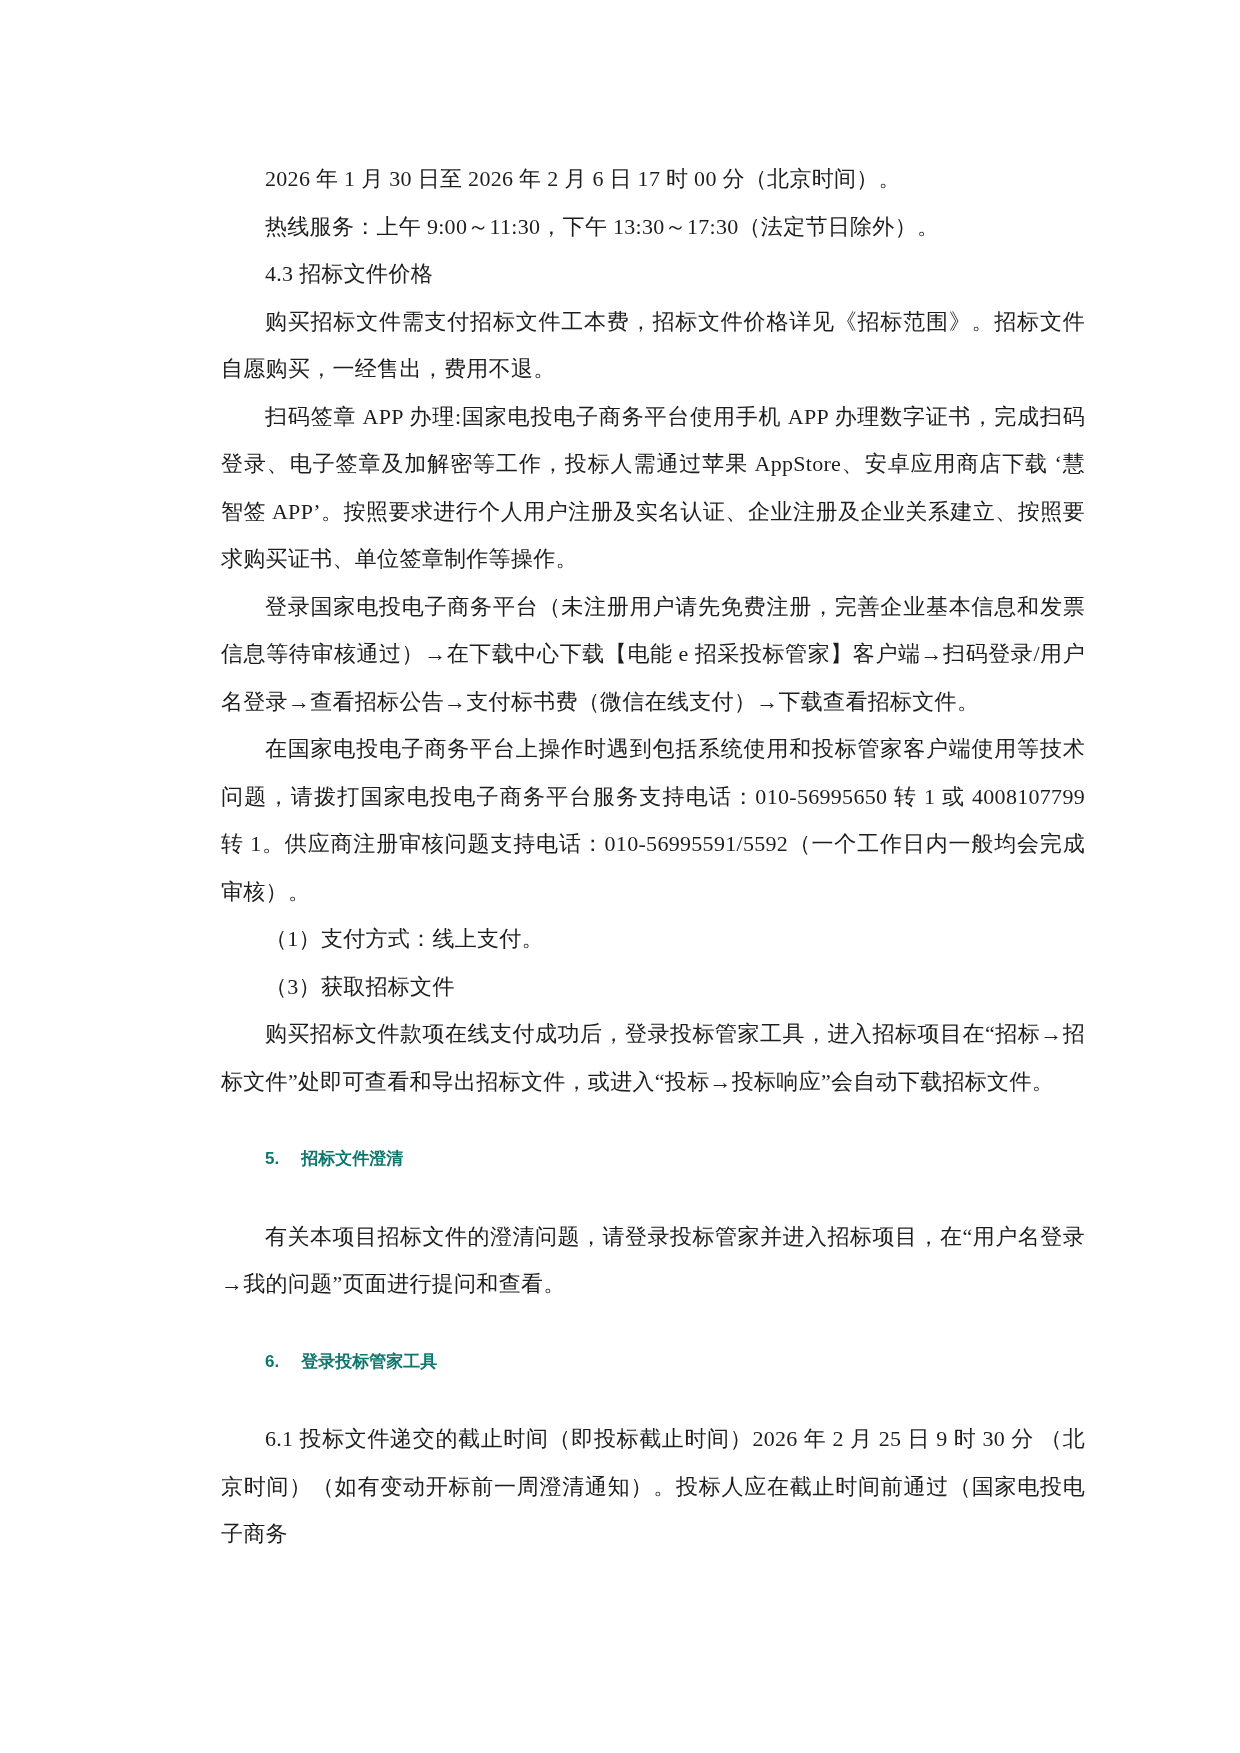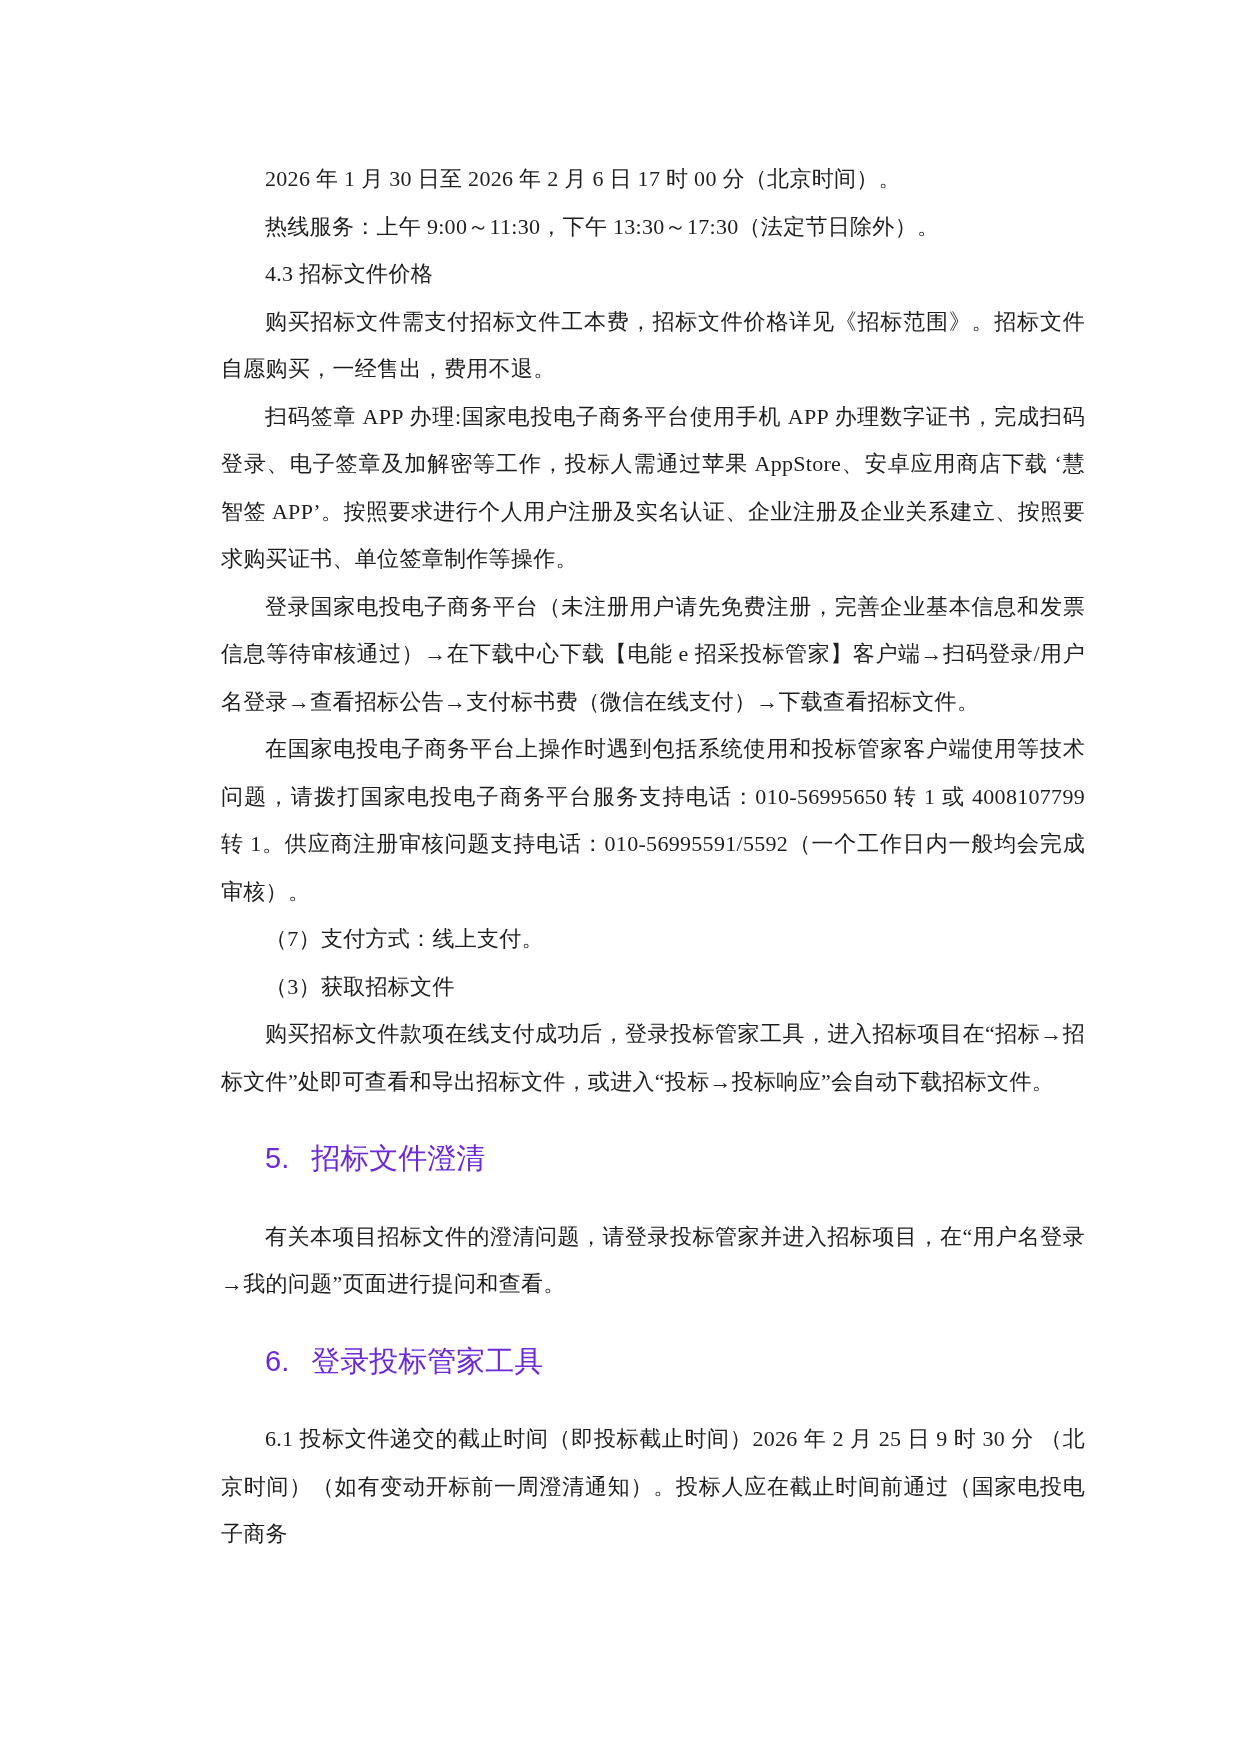--- a/index.html
+++ b/index.html
@@ -27,43 +27,43 @@
     font-size: 22px;
     line-height: 47.5px;
     color: #1d1d1d;
     text-align: justify;
     text-indent: 44px;
     letter-spacing: 0.3px;
   }
   .heading {
     margin: 30px 0;
     font-family: "Liberation Sans", "DejaVu Sans", sans-serif;
-    font-weight: normal;
-    font-size: 29px;
+    font-weight: bold;
+    font-size: 17px;
     line-height: 47.5px;
-    color: #6d28d9;
+    color: #0f766e;
     text-indent: 44px;
   }
   .h-num {
     margin-right: 22px;
   }
 </style>
 </head>
 <body>
 
 <div class="page">
   <div class="doc" id="doc">
       <p class="para">2026 年 1 月 30 日至 2026 年 2 月 6 日 17 时 00 分（北京时间）。</p>
       <p class="para">热线服务：上午 9:00～11:30，下午 13:30～17:30（法定节日除外）。</p>
       <p class="para">4.3 招标文件价格</p>
       <p class="para">购买招标文件需支付招标文件工本费，招标文件价格详见《招标范围》。招标文件自愿购买，一经售出，费用不退。</p>
       <p class="para">扫码签章 APP 办理:国家电投电子商务平台使用手机 APP 办理数字证书，完成扫码登录、电子签章及加解密等工作，投标人需通过苹果 AppStore、安卓应用商店下载 ‘慧智签 APP’。按照要求进行个人用户注册及实名认证、企业注册及企业关系建立、按照要求购买证书、单位签章制作等操作。</p>
       <p class="para">登录国家电投电子商务平台（未注册用户请先免费注册，完善企业基本信息和发票信息等待审核通过）→在下载中心下载【电能 e 招采投标管家】客户端→扫码登录/用户名登录→查看招标公告→支付标书费（微信在线支付）→下载查看招标文件。</p>
       <p class="para">在国家电投电子商务平台上操作时遇到包括系统使用和投标管家客户端使用等技术问题，请拨打国家电投电子商务平台服务支持电话：010-56995650 转 1 或 4008107799 转 1。供应商注册审核问题支持电话：010-56995591/5592（一个工作日内一般均会完成审核）。</p>
-      <p class="para">（7）支付方式：线上支付。</p>
+      <p class="para">（1）支付方式：线上支付。</p>
       <p class="para">（3）获取招标文件</p>
       <p class="para">购买招标文件款项在线支付成功后，登录投标管家工具，进入招标项目在“招标→招标文件”处即可查看和导出招标文件，或进入“投标→投标响应”会自动下载招标文件。</p>
       <h2 class="heading"><span class="h-num">5.</span><span class="h-title">招标文件澄清</span></h2>
       <p class="para">有关本项目招标文件的澄清问题，请登录投标管家并进入招标项目，在“用户名登录→我的问题”页面进行提问和查看。</p>
       <h2 class="heading"><span class="h-num">6.</span><span class="h-title">登录投标管家工具</span></h2>
       <p class="para">6.1 投标文件递交的截止时间（即投标截止时间）2026 年 2 月 25 日 9 时 30 分 （北京时间）（如有变动开标前一周澄清通知）。投标人应在截止时间前通过（国家电投电子商务</p>
     </div>
 </div>
 
 </body></html>

